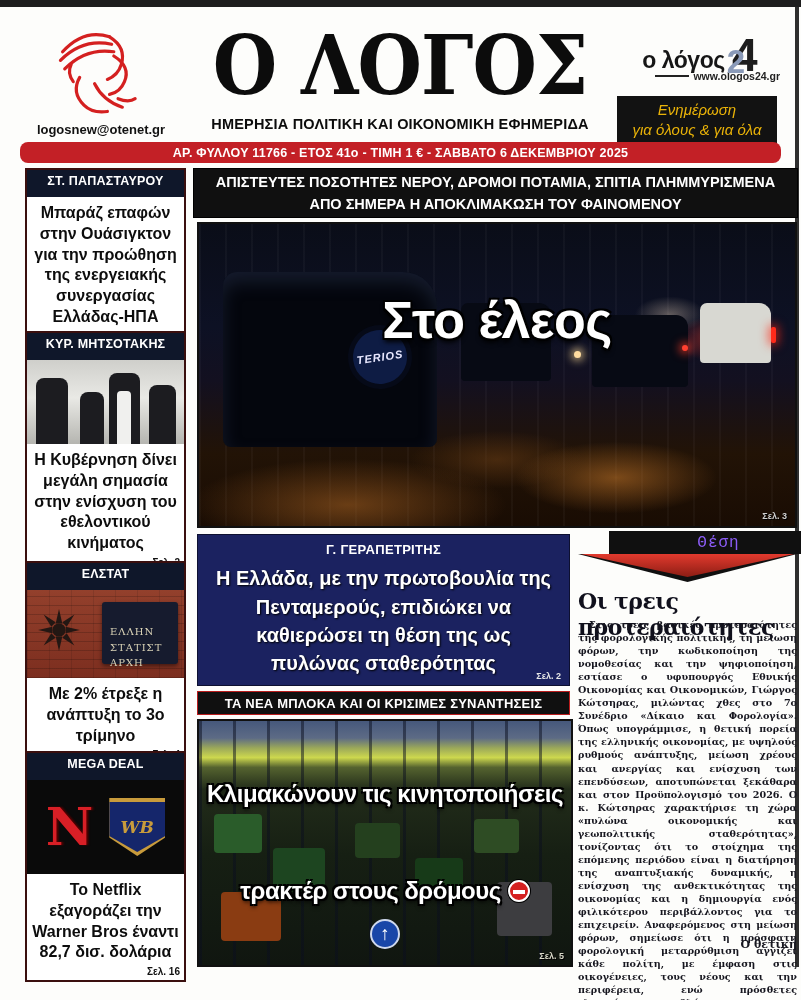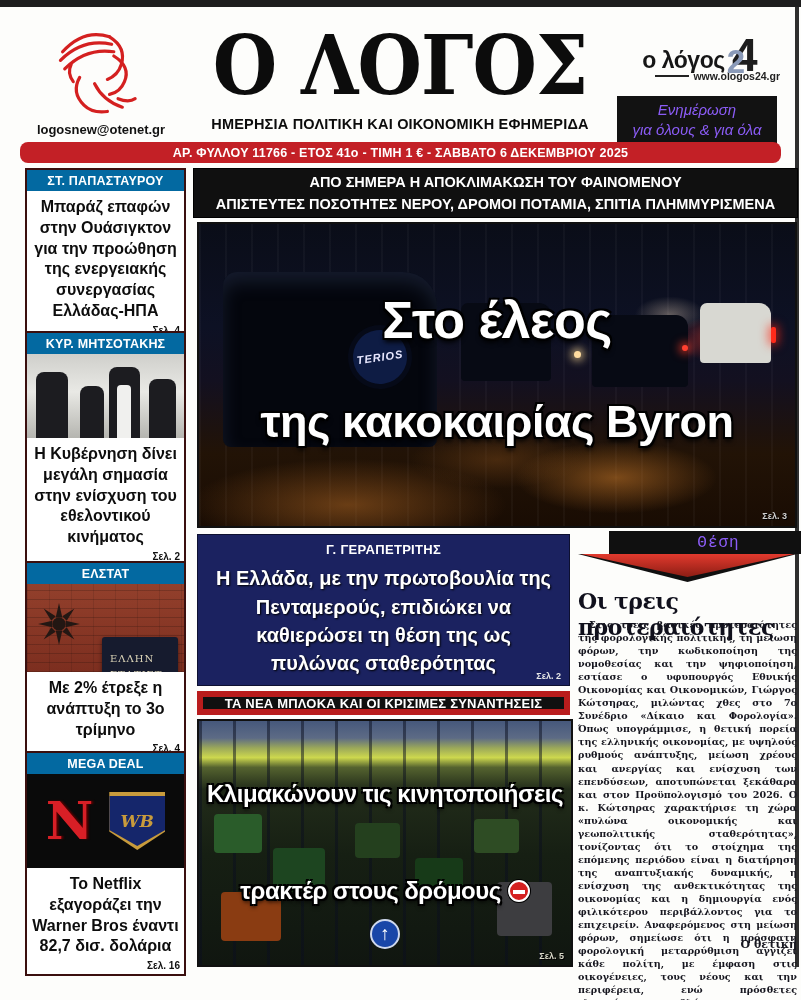--- a/index.html
+++ b/index.html
@@ -23,50 +23,50 @@
 
   .site-logo { position:absolute; left:620px; top:36px; width:160px; text-align:center; }
   .site-logo .row { display:flex; align-items:flex-end; justify-content:center; }
   .site-name { font-weight:bold; font-size:23px; color:#161616; letter-spacing:-.5px; }
   .dig2 { font-weight:bold; font-size:33px; color:#8a9ab8; position:relative; top:7px; margin-left:2px; margin-right:-13px; z-index:1;}
   .dig4 { font-weight:bold; font-size:46px; color:#1d1d1d; line-height:.8; }
   .site-url-row { display:flex; align-items:center; justify-content:flex-end; gap:4px; margin-top:-4px; }
   .site-dash { width:34px; height:2px; background:#222; }
   .site-url { font-weight:bold; font-size:10.5px; color:#222; }
   .motto-box { position:absolute; left:617px; top:96px; width:160px; height:48px; background:#121212;
-               color:#8b5cf6; font-style:italic; font-size:15px; text-align:center;
+               color:#eab308; font-style:italic; font-size:15px; text-align:center;
                display:flex; flex-direction:column; justify-content:center; line-height:1.35; }
 
   .red-bar { position:absolute; left:20px; top:142px; width:761px; height:21px; background:#c32026;
              color:#fff; font-weight:bold; font-size:12.5px; display:flex; align-items:center;
              justify-content:center; letter-spacing:.2px;border-radius:8px; }
 
   
   .sbox { position:absolute; left:25px; width:161px; border:2px solid #3a0f0e; background:#fff; }
-  .sbox .skick { background:#0369a1; color:#fff; font-weight:bold; font-size:12.5px;
-                 text-align:center; padding:4px 2px 3px; letter-spacing:.2px; }
+  .sbox .skick { background:#0f172a; color:#fff; font-weight:bold; font-size:12.5px;
+                 text-align:center; padding:4px 2px 9px; letter-spacing:.2px; }
   .sbox .sbody { padding:6px 1px 3px; }
   .sbox .shead { font-weight:bold; font-size:16px; line-height:1.3; text-align:center; color:#0d0d0d; }
   .sbox .spage { text-align:right; font-weight:bold; font-size:10px; color:#111; padding:0 4px 3px; }
   .sphoto { margin:0; position:relative; overflow:hidden; }
 
   
   .ph-mits { height:84px; background:linear-gradient(180deg,#cfcfcb 0%,#e9e9e5 45%,#b5b5b0 100%); }
   .fig { position:absolute; bottom:0; background:#1c1c20; border-radius:8px 8px 0 0; }
   .fig.shirt::after { content:""; position:absolute; left:28%; top:26%; width:44%; height:74%;
                       background:#f0f0ee; border-radius:4px 4px 0 0; }
 
   
   .ph-elstat { height:88px;
     background:
       repeating-linear-gradient(0deg, rgba(0,0,0,.18) 0 1px, transparent 1px 9px),
       repeating-linear-gradient(90deg, rgba(0,0,0,.10) 0 1px, transparent 1px 22px),
       linear-gradient(180deg,#93402c,#7c2e1f); }
   .elstat-sign { position:absolute; right:6px; top:12px; width:76px; height:62px; background:#161b2e;
-                 border-radius:3px; padding:14px 8px; box-shadow:0 2px 4px rgba(0,0,0,.5);margin-top:41px; }
+                 border-radius:3px; padding:22px 8px; box-shadow:0 2px 4px rgba(0,0,0,.5); }
   .elstat-sign div { font-family:"DejaVu Serif", serif; color:#d9d2b6; font-size:10px;
                      letter-spacing:1px; line-height:1.55; }
   .elstat-star { position:absolute; left:10px; top:18px; width:44px; height:44px; }
 
   
   .ph-mega { height:94px; background:#0a0a0a; display:flex; align-items:center;
              justify-content:center; gap:16px; }
   .nflx { font-family:"DejaVu Serif", serif; font-weight:bold; font-size:52px; color:#d81f26;
           text-shadow:2px 0 2px #5a0000; line-height:1; }
   .wb-outer { width:56px; height:58px; background:#c89b3c;
@@ -114,21 +114,21 @@
 
   .navy-box { position:absolute; left:197px; top:534px; width:373px; height:152px; background:#1b2260;
               border:1px solid #0d1030; color:#fff; text-align:center;
               display:flex; flex-direction:column; justify-content:center; padding:4px 12px; }
   .navy-kick { font-weight:bold; font-size:13px; margin-bottom:7px; letter-spacing:.3px; }
   .navy-head { font-weight:bold; font-size:20px; line-height:1.42; text-shadow:1px 1px 2px #000; }
   .navy-page { position:absolute; right:8px; bottom:4px; font-weight:bold; font-size:9px; color:#e8e8e8; }
 
   .strip2 { position:absolute; left:197px; top:691px; width:373px; height:24px; background:#101010;
             color:#fff; font-weight:bold; font-size:13px; display:flex; align-items:center;
-            justify-content:center; letter-spacing:.2px; border:6px solid #b91c1c; }
+            justify-content:center; letter-spacing:.2px; border:1px solid #b91c1c; }
 
   .tractor-photo { position:absolute; left:197px; top:719px; width:376px; height:248px; overflow:hidden;
     border:2px solid #101010;
     background:
       repeating-linear-gradient(90deg, rgba(10,14,30,.5) 0 3px, transparent 3px 34px),
       linear-gradient(180deg,#46587c 0%,#5d6b85 7%,#9aa75a 11%,#cdd84e 15%,#55632f 19%,#222c1a 28%,#161f13 55%,#101610 100%); }
   .trc { position:absolute; border-radius:4px; }
   .farm-head { position:absolute; width:100%; text-align:center; color:#fff; font-weight:bold;
     font-size:24px; letter-spacing:-.5px;
     text-shadow:-2px -2px 0 #000, 2px -2px 0 #000, -2px 2px 0 #000, 2px 2px 0 #000, 0 3px 4px #000; }
@@ -264,38 +264,37 @@
         </div>
       </div>
     </div>
     <div class="sbody">
         <div class="shead">Το Netflix εξαγοράζει την Warner Bros έναντι 82,7 δισ. δολάρια</div>
       </div>
     <div class="spage">Σελ. 16</div>
   </div>
 
   <div class="top-strip">
+    <span>ΑΠΙΣΤΕΥΤΕΣ ΠΟΣΟΤΗΤΕΣ ΝΕΡΟΥ, ΔΡΟΜΟΙ ΠΟΤΑΜΙΑ, ΣΠΙΤΙΑ ΠΛΗΜΜΥΡΙΣΜΕΝΑ</span>
     <span>ΑΠΟ ΣΗΜΕΡΑ Η ΑΠΟΚΛΙΜΑΚΩΣΗ ΤΟΥ ΦΑΙΝΟΜΕΝΟΥ</span>
-    <span>ΑΠΙΣΤΕΥΤΕΣ ΠΟΣΟΤΗΤΕΣ ΝΕΡΟΥ, ΔΡΟΜΟΙ ΠΟΤΑΜΙΑ, ΣΠΙΤΙΑ ΠΛΗΜΜΥΡΙΣΜΕΝΑ</span>
   </div>
 
   <div class="lead-photo">
     <div class="suv">
       <div class="tire">
         <span>TERIOS</span>
       </div>
     </div>
     <div class="car" style="left:44%; top:26%; width:15%; height:26%;"></div>
     <div class="car" style="left:66%; top:30%; width:16%; height:24%;"></div>
     <div class="car" style="left:84%; top:26%; width:12%; height:20%; background:#d8d8d2;"></div>
     <div class="dot" style="left:63%; top:42%; width:7px; height:7px; background:#ffdca0; box-shadow:0 0 8px 3px rgba(255,220,150,.7);"></div>
     <div class="dot" style="left:81%; top:40%; width:6px; height:6px; background:#ff4030; box-shadow:0 0 8px 3px rgba(255,60,40,.7);"></div>
     <div class="dot" style="left:96%; top:34%; width:5px; height:16px; border-radius:2px; background:#ff2a1a; box-shadow:0 0 10px 3px rgba(255,40,20,.6);"></div>
     <div class="lead-head lh1">Στο έλεος</div>
-    <div class="lead-head lh2">της κακοκαιρίας Byron</div>
     <div class="lead-page">Σελ. 3</div>
   </div>
 
   <div class="navy-box">
     <div class="navy-kick">Γ. ΓΕΡΑΠΕΤΡΙΤΗΣ</div>
     <div class="navy-head">Η Ελλάδα, με την πρωτοβουλία της Πενταμερούς, επιδιώκει να καθιερώσει τη θέση της ως πυλώνας σταθερότητας</div>
     <div class="navy-page">Σελ. 2</div>
   </div>
 
   <div class="strip2">ΤΑ ΝΕΑ ΜΠΛΟΚΑ ΚΑΙ ΟΙ ΚΡΙΣΙΜΕΣ ΣΥΝΑΝΤΗΣΕΙΣ</div>

